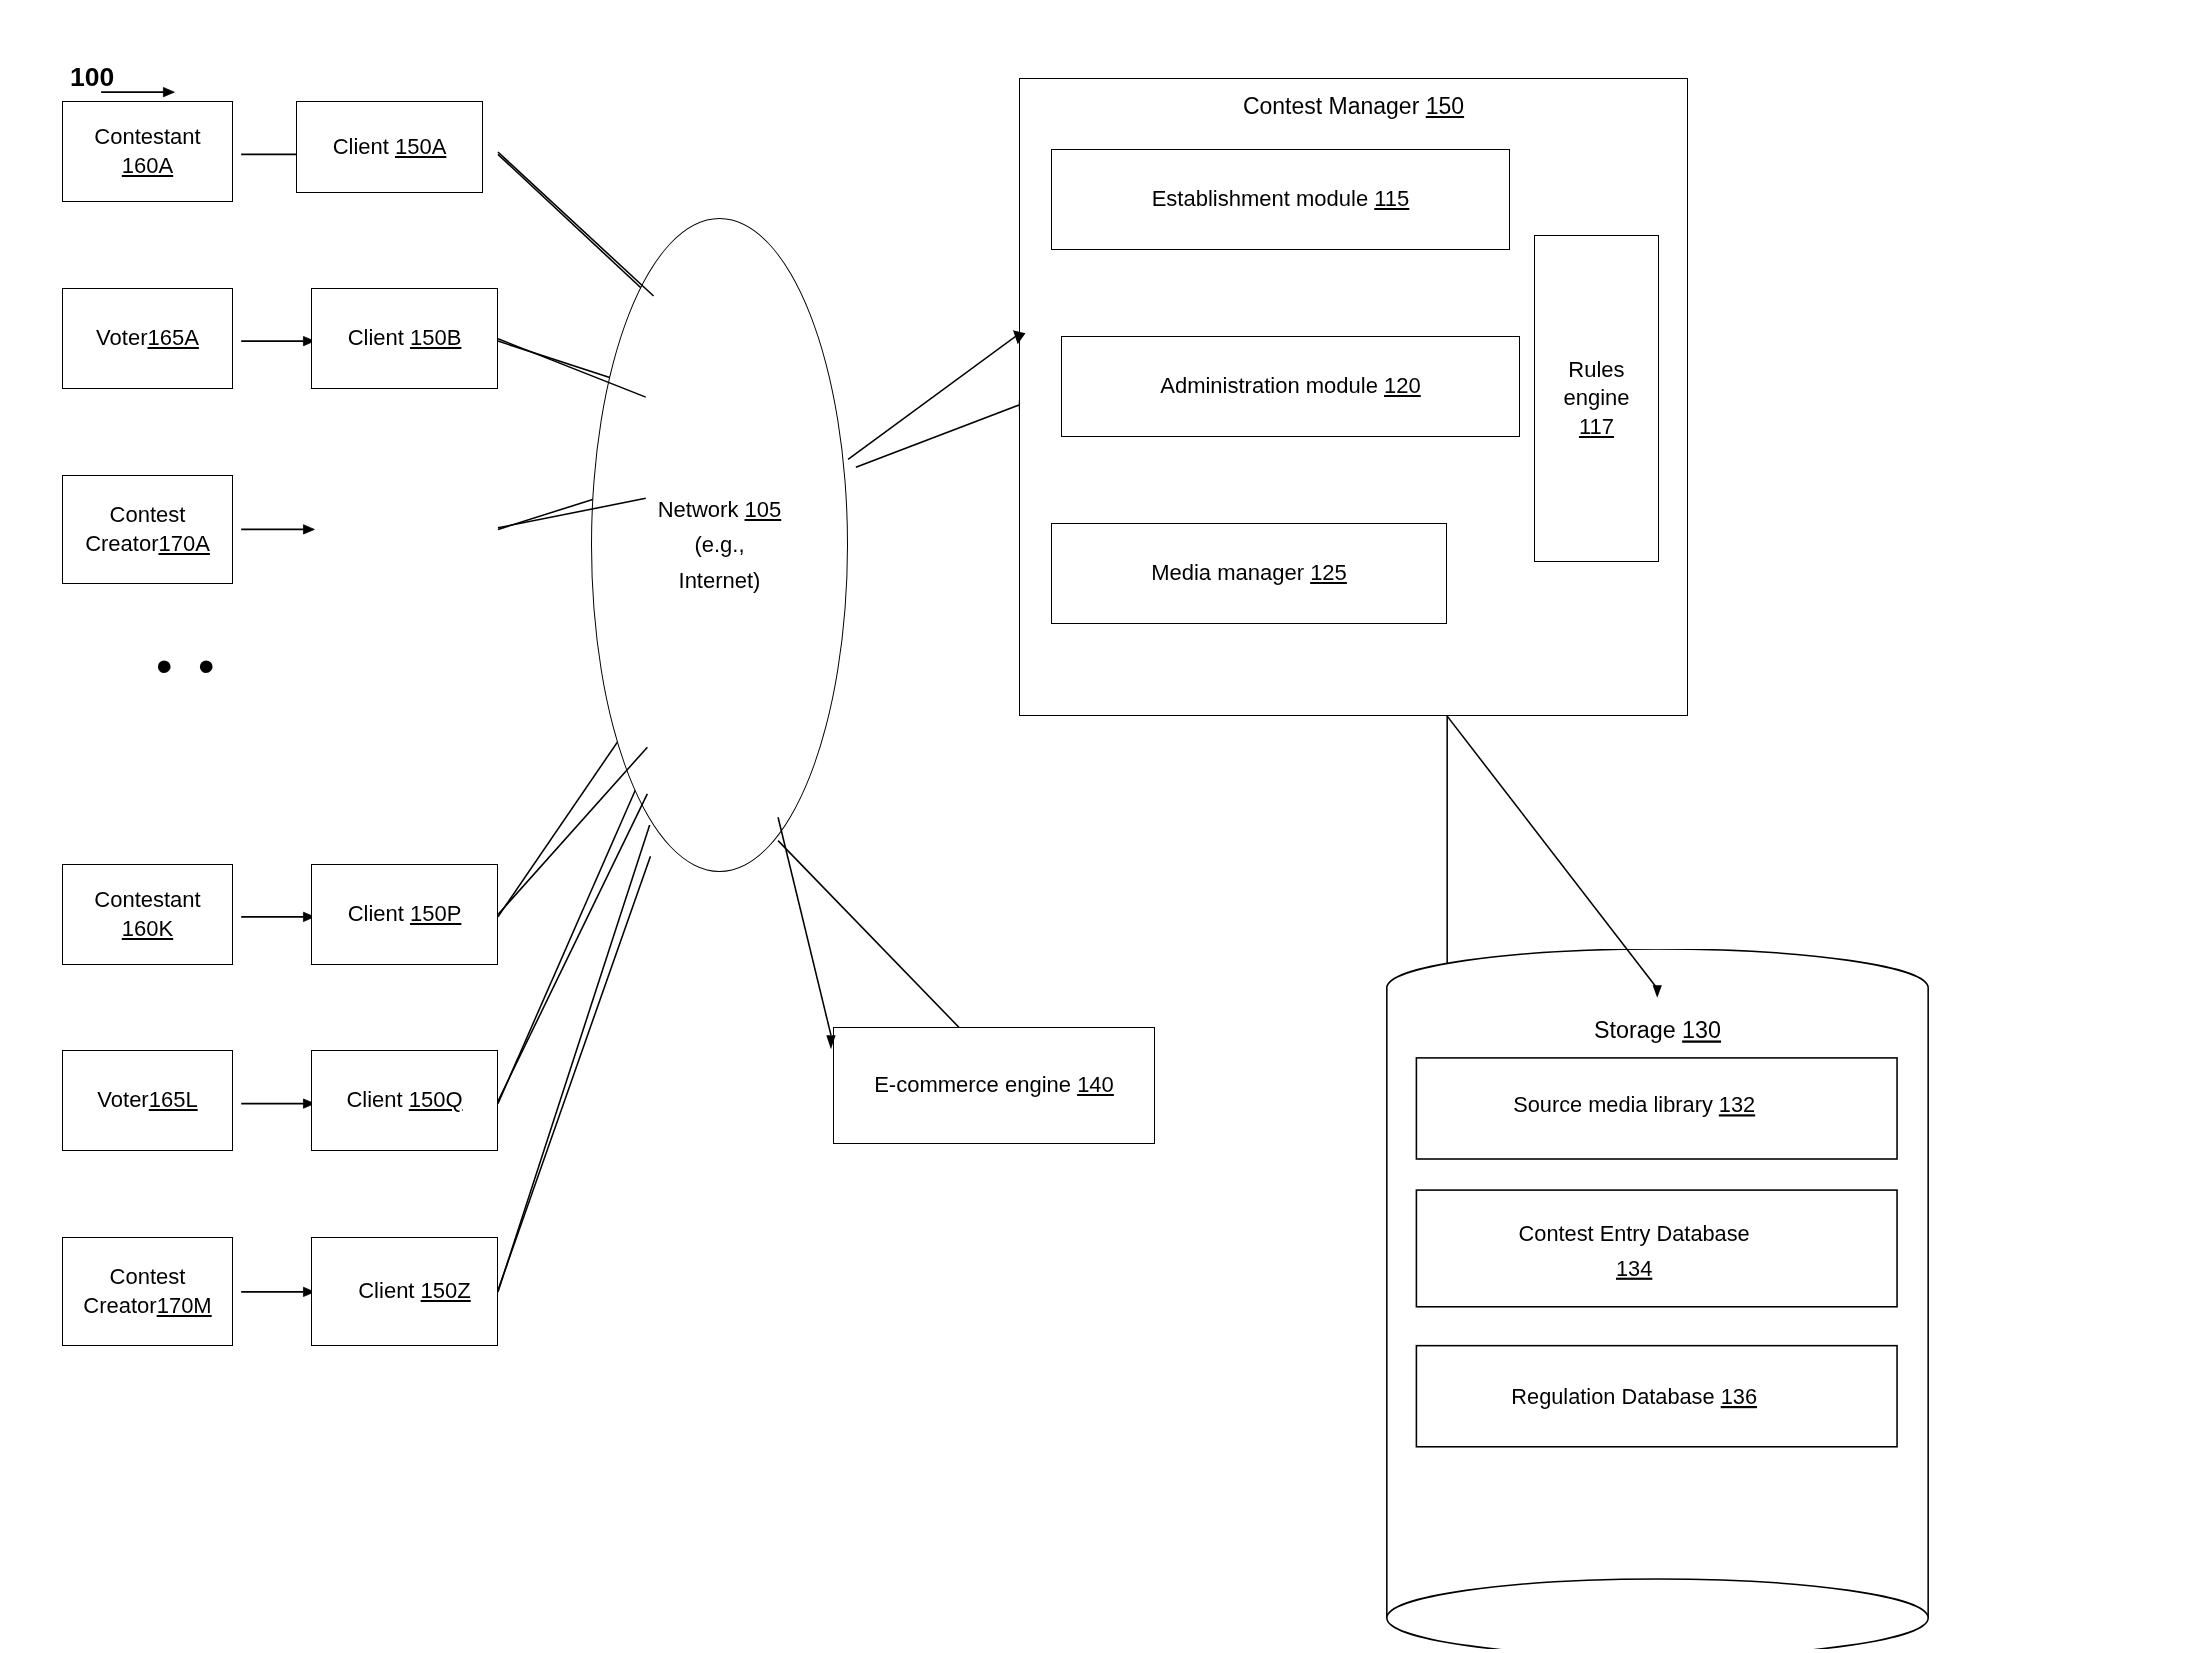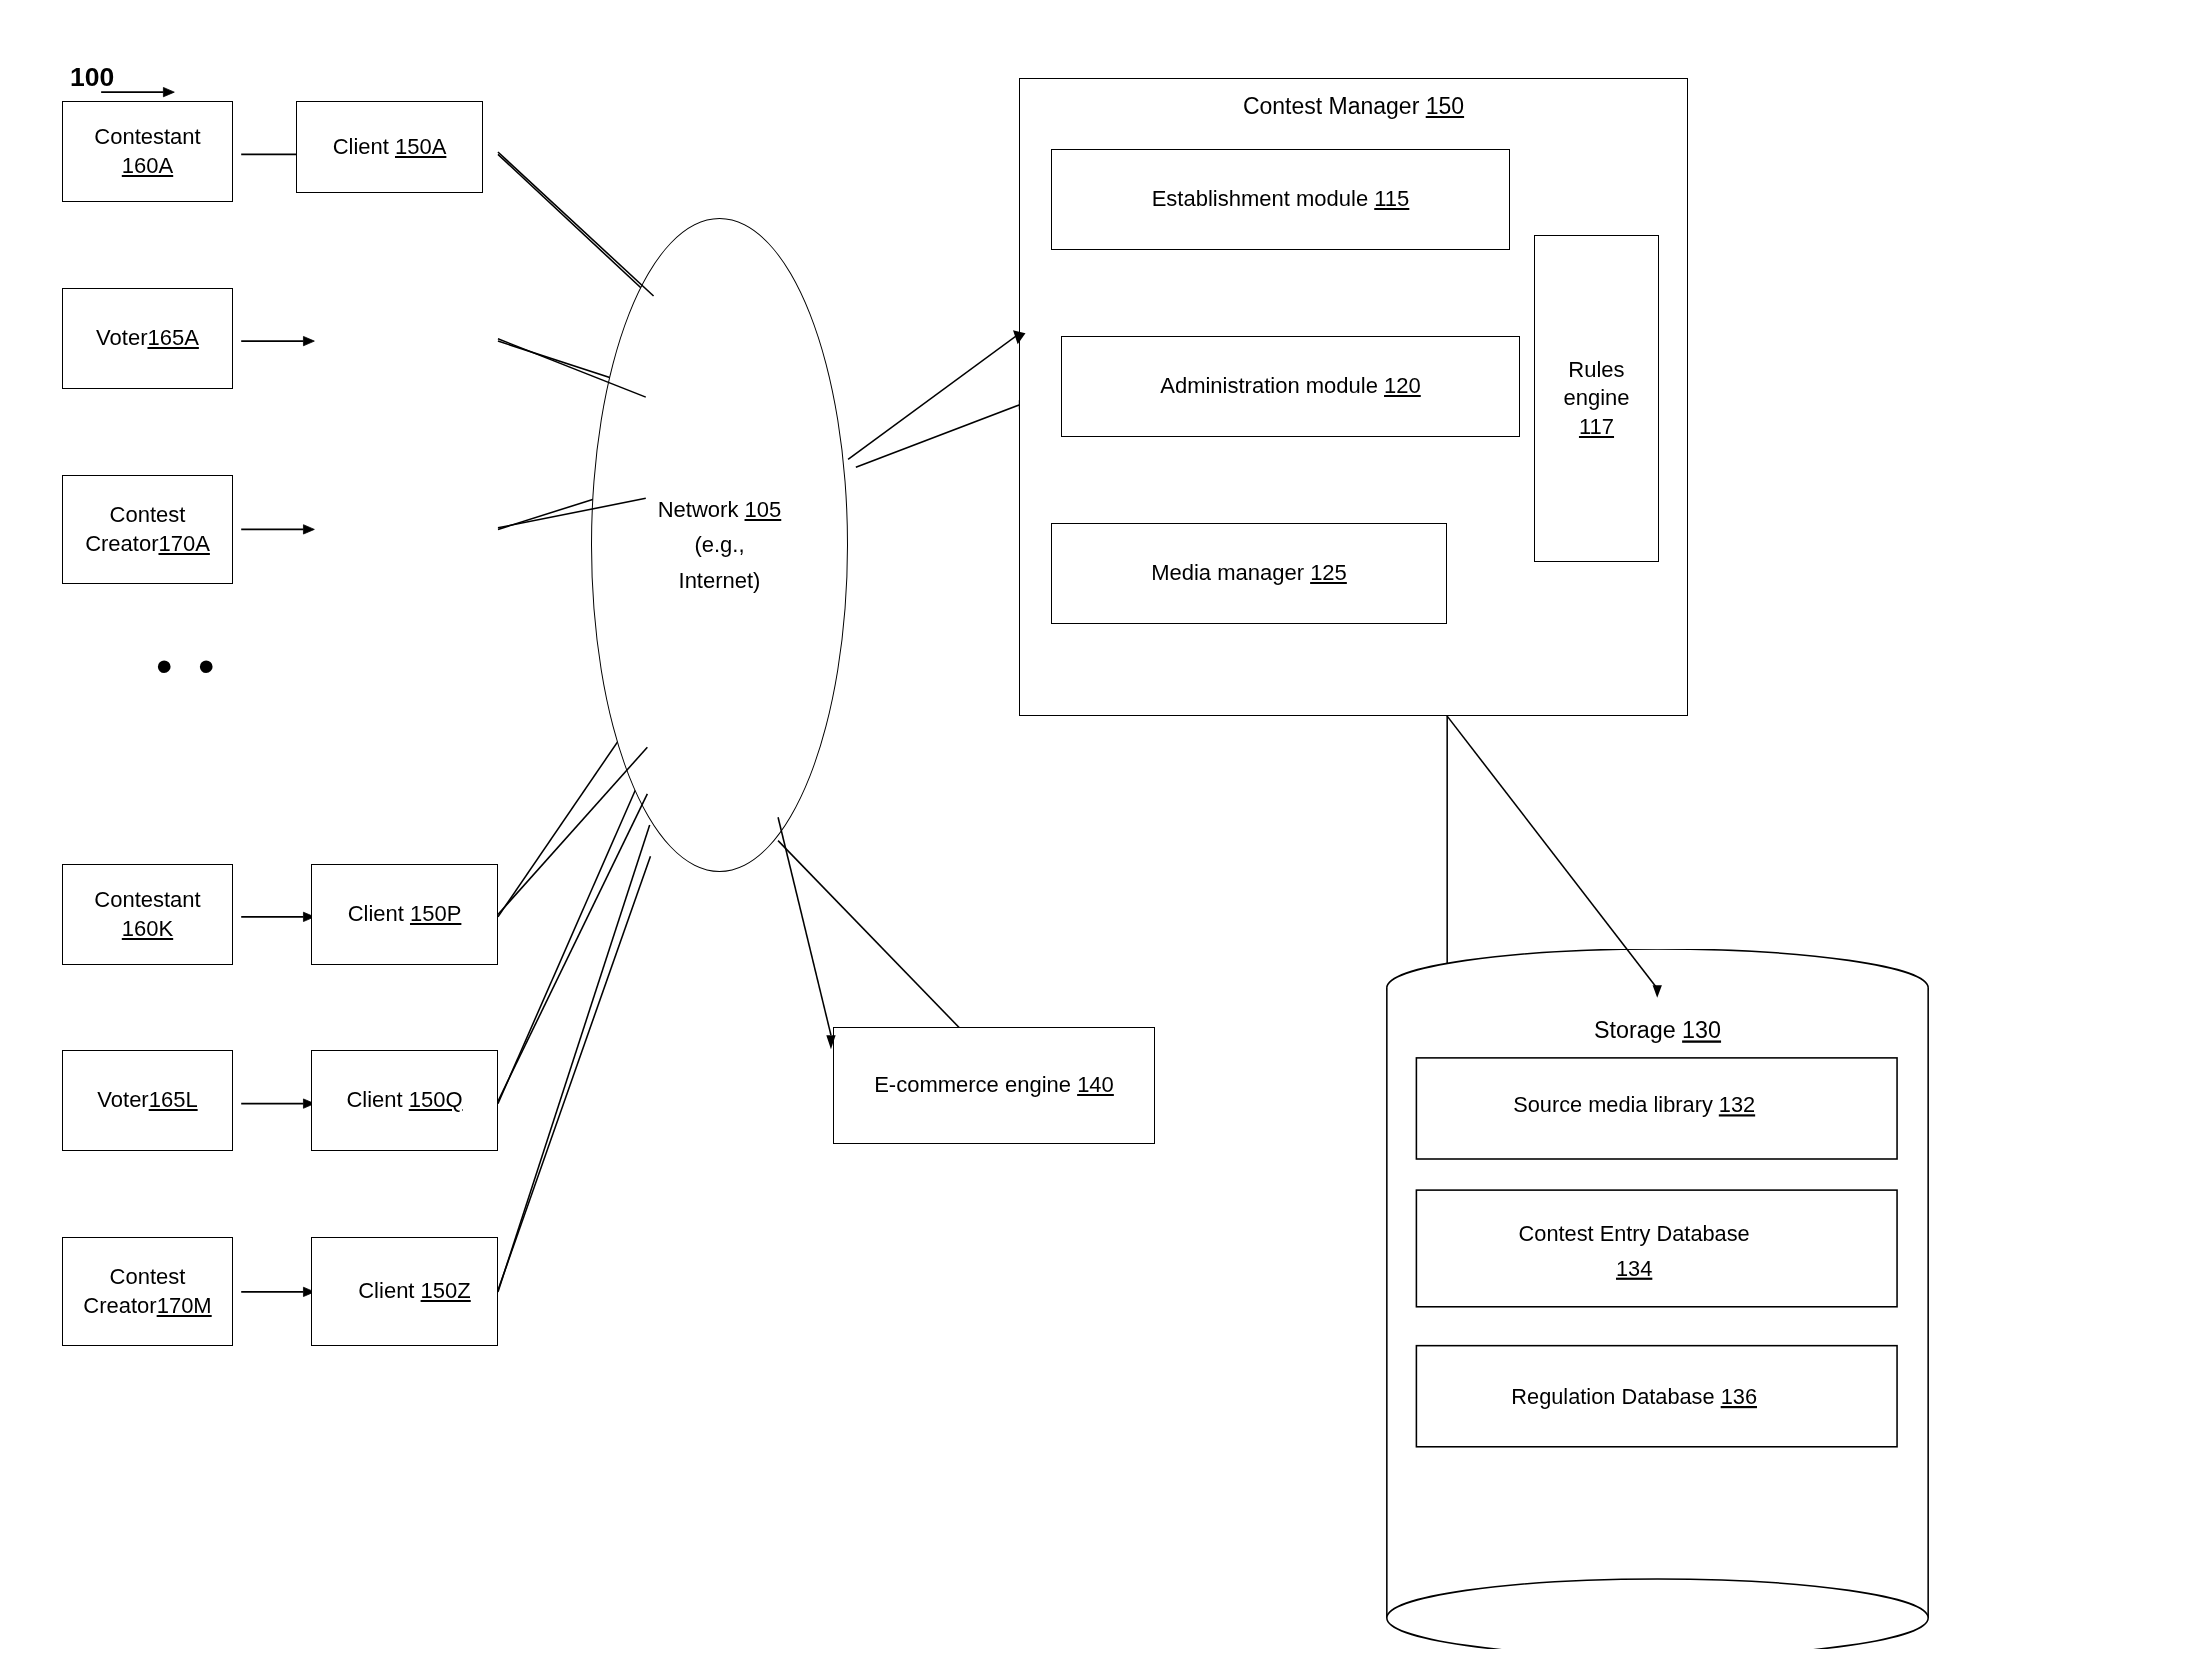--- a/index.html
+++ b/index.html
@@ -142,20 +142,23 @@
   </div>
 
   <div class="box" style="left:296px; top:101px; width:187px; height:92px;">
     <div class="box-label">Client <span class="underline">150A</span></div>
   </div>
 
   <div class="box" style="left:62px; top:288px; width:171px; height:101px;">
     <div class="box-label">Voter<span class="underline">165A</span></div>
   </div>
 
+  <div class="box" style="left:311px; top:288px; width:187px; height:101px;">
+    <div class="box-label">Client <span class="underline">150B</span></div>
+  </div>
 
   <div class="box" style="left:62px; top:475px; width:171px; height:109px;">
     <div class="box-label">Contest<br>Creator<span class="underline">170A</span></div>
   </div>
 
 
   <div class="dots" style="left:156px; top:638px; font-size:47px;">• •</div>
 
   <div class="box" style="left:62px; top:864px; width:171px; height:101px;">
     <div class="box-label">Contestant<br><span class="underline">160K</span></div>

